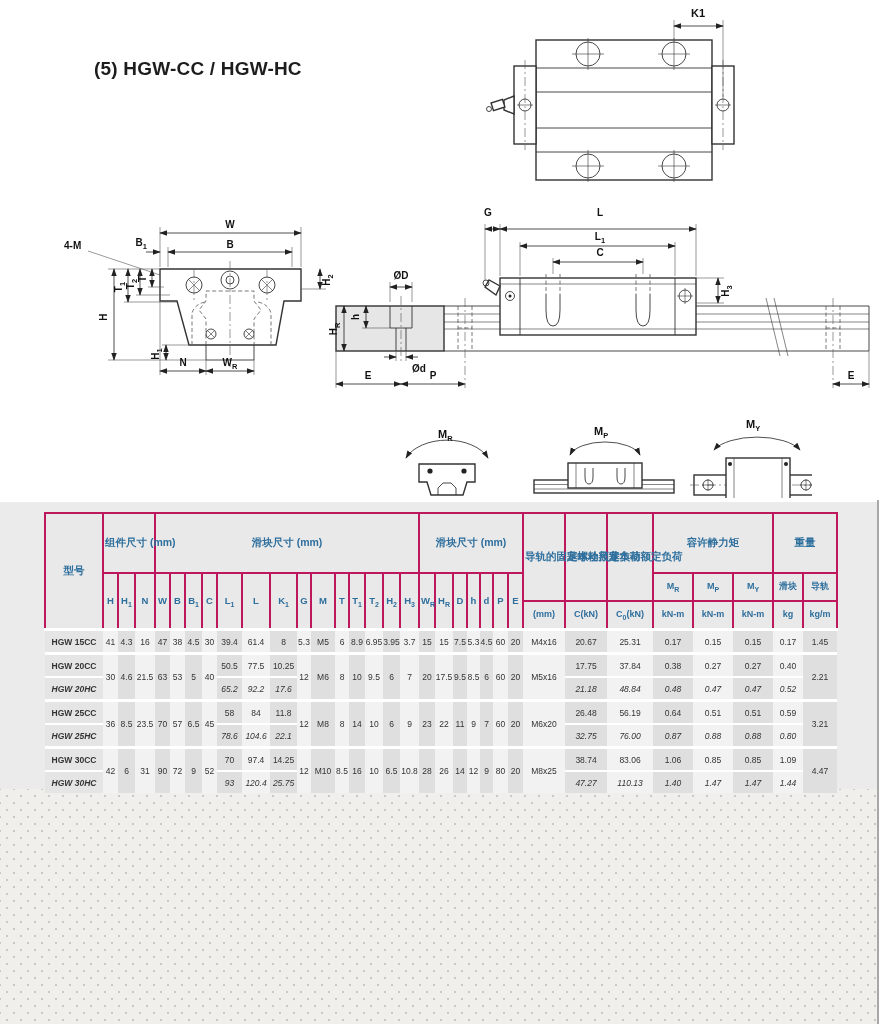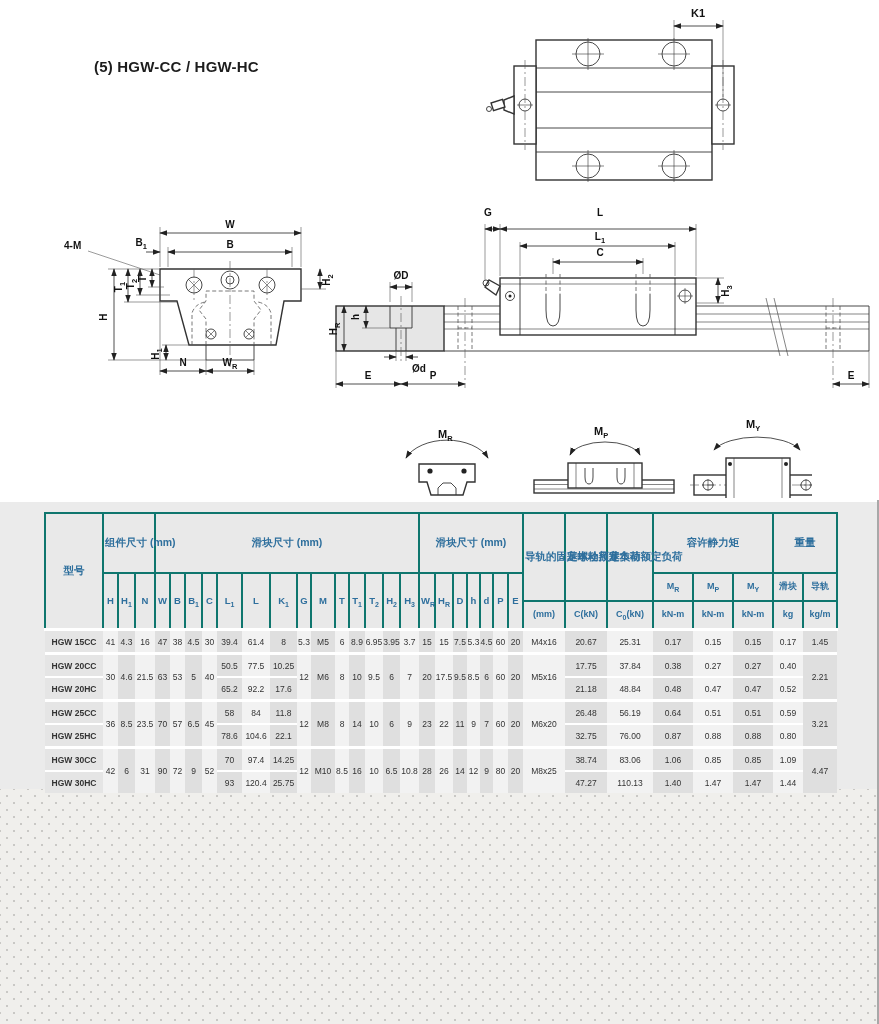--- a/index.html
+++ b/index.html
@@ -1,41 +1,41 @@
 <!DOCTYPE html>
 <html><head>
 <meta charset="utf-8">
 <style>
   html,body{margin:0;padding:0;}
   .page{position:relative;width:879px;height:1024px;background:#ffffff;overflow:hidden;
         font-family:"Liberation Sans","DejaVu Sans",sans-serif;}
-  .title{position:absolute;left:94px;top:58px;font-weight:bold;font-size:15px;color:#1d1d1d;letter-spacing:.2px;}
+  .title{position:absolute;left:94px;top:58px;font-weight:bold;font-size:19px;color:#1d1d1d;letter-spacing:.2px;}
   .panel{position:absolute;left:0;top:502px;width:879px;height:287px;background:#ebebeb;}
   .dots{position:absolute;left:0;top:789px;width:879px;height:235px;background-color:#f0efec;
         background-image:radial-gradient(#c9c8c5 1px,transparent 1.3px),radial-gradient(#c9c8c5 1px,transparent 1.3px);
         background-size:14px 14px;background-position:0 0,7px 7px;}
   .edge{position:absolute;right:0;top:500px;width:2px;height:524px;background:#a8a8a8;}
   .drawing{position:absolute;}
 
   
   .tblwrap{position:absolute;left:44px;top:512px;}
   #spec-table{border-collapse:collapse;table-layout:fixed;width:792px;}
   #spec-table th,#spec-table td{text-align:center;vertical-align:middle;white-space:nowrap;padding:0;}
-  #spec-table thead th{background:#e9e9e9;color:#2e6f9d;font-weight:bold;border:2px solid #0f766e;
+  #spec-table thead th{background:#e9e9e9;color:#2e6f9d;font-weight:bold;border:2px solid #be185d;
         font-size:10px;line-height:1.3;padding:2px 1px;margin-left:44px;}
   #spec-table .thA{height:54px;font-size:10.5px;}
   #spec-table .thB{height:40px;font-size:9.5px;}
   #spec-table .thC{height:22px;font-size:9px;}
   #spec-table sub{font-size:7px;line-height:0;}
   #spec-table tbody td{font-size:8.5px;color:#333;height:21px;}
   td.lite{background:#f2f2f2;}
   td.band{background:#dfdfdf;}
   td.mcol{background:#e5e5e5;font-weight:bold;font-size:9px;color:#222;}
   tr.gstart td{border-top:3px solid #ffffff;}
-  td.sep{border-top:2px solid #ffffff;}
+  td.sep{border-top:2px solid #ffffff;font-style:italic;}
   .ol2{fill:#ffffff;stroke:#333;stroke-width:1.4;}
   .olg{fill:#e6e6e6;stroke:#333;stroke-width:1.4;}
   .thin{fill:none;stroke:#333;stroke-width:0.9;}
   .xthin{fill:none;stroke:#333;stroke-width:0.6;}
   .dim{fill:none;stroke:#222;stroke-width:0.8;}
   .ext{fill:none;stroke:#555;stroke-width:0.6;}
   .cl{fill:none;stroke:#555;stroke-width:0.6;stroke-dasharray:9 3 2 3;}
   .hid{fill:none;stroke:#555;stroke-width:0.8;stroke-dasharray:4 2.5;}
   .dimt{font-family:"Liberation Sans","DejaVu Sans",sans-serif;font-weight:bold;font-size:10px;fill:#111;}
   .big{font-size:11px;}

